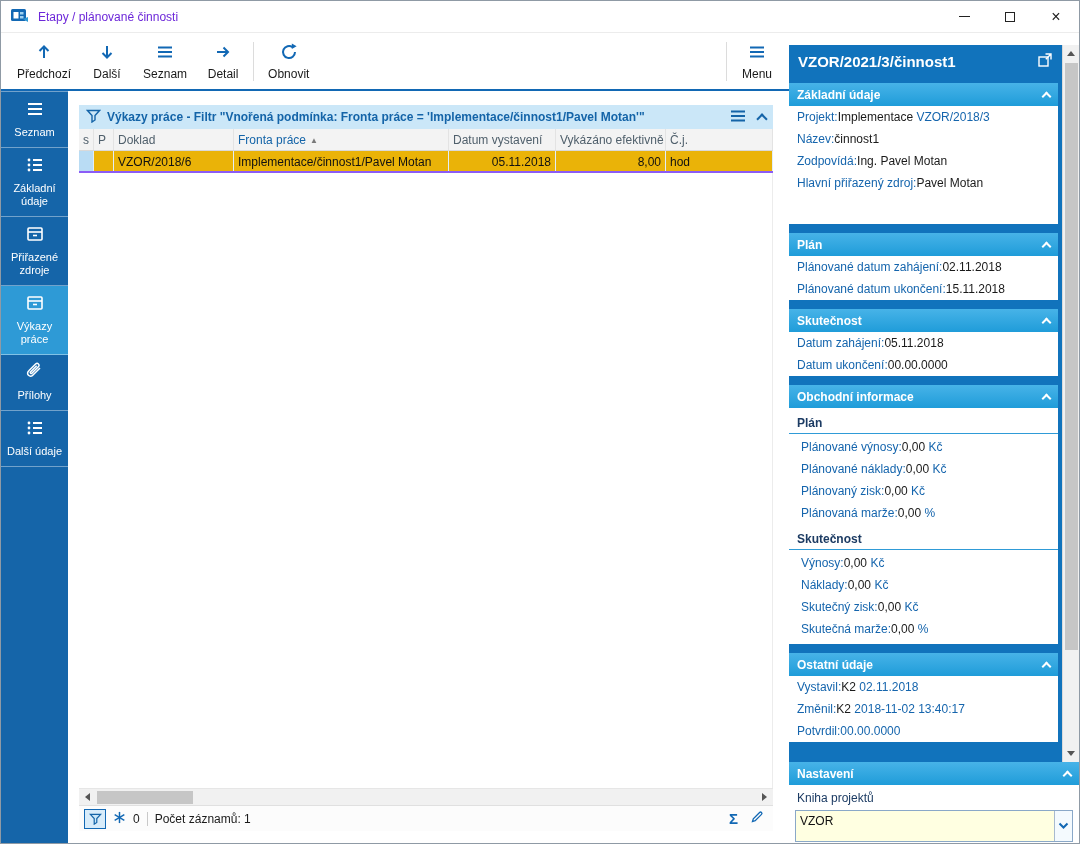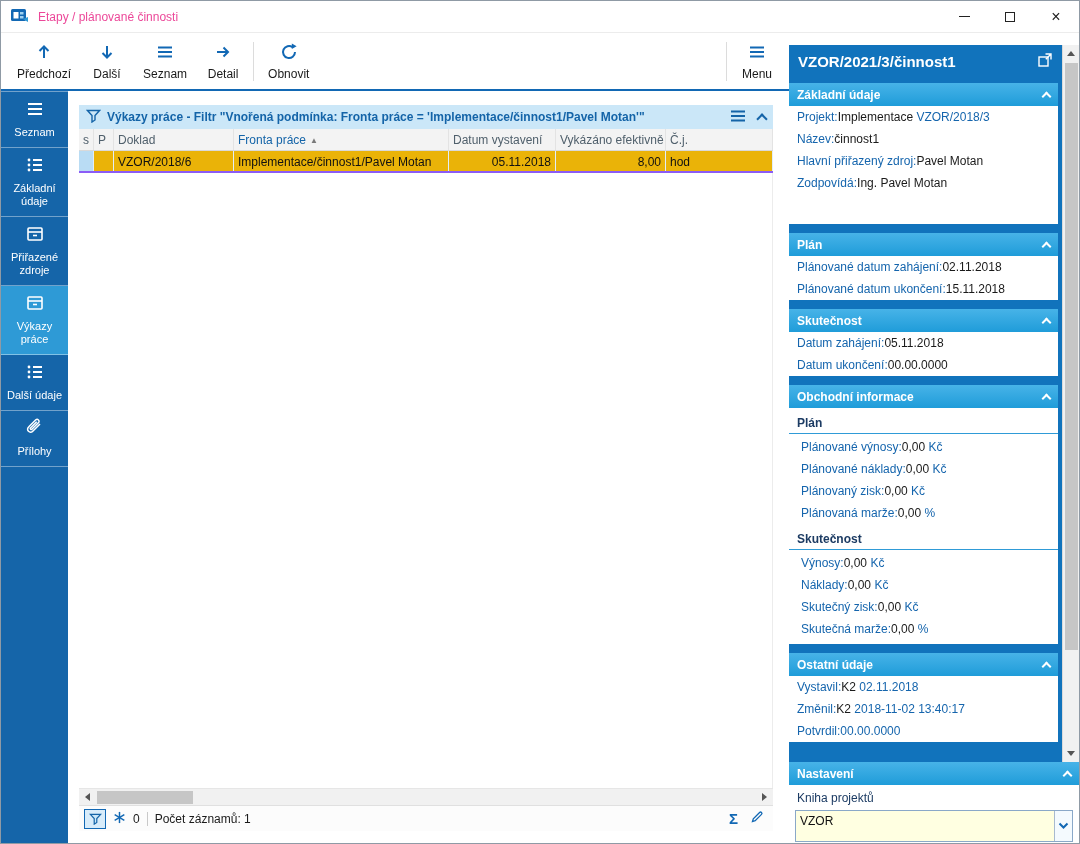--- a/index.html
+++ b/index.html
@@ -2,21 +2,21 @@
 <html><head>
 <meta charset="utf-8">
 <style>
   *{margin:0;padding:0;box-sizing:border-box}
   html,body{width:1080px;height:844px;overflow:hidden}
   body{font-family:"Liberation Sans",sans-serif;font-size:12px;color:#1a1a1a;background:#fff;position:relative}
   .window{position:absolute;inset:0;border:1px solid #8f9aa5;background:#fff}
 
   
   .titlebar{position:absolute;top:0;left:0;right:0;height:32px;background:#fff;border-bottom:1px solid #ececec;display:flex;align-items:center;padding-left:9px}
-  .title-text{margin-left:8px;color:#ec4899}
+  .title-text{margin-left:8px;color:#6d28d9}
   .win-controls{margin-left:auto;display:flex;height:100%}
   .win-btn{width:46px;height:100%;display:flex;align-items:center;justify-content:center;color:#222}
   .glyph-min{display:block;width:11px;height:1px;background:#222}
   .glyph-max{display:block;width:10px;height:10px;border:1px solid #222}
   .glyph-close{font-size:16px;line-height:1}
 
   
   .toolbar{position:absolute;top:32px;left:0;width:788px;height:58px;background:#fff;border-bottom:2px solid #1268B4;display:flex;align-items:stretch;padding:4px 6px 3px}
   .tbtn{display:flex;flex-direction:column;align-items:center;justify-content:center;gap:3px;padding:0 10px;min-width:52px;color:#1a1a1a}
   .tsep{width:1px;background:#dcdcdc;margin:5px 4px}
@@ -194,32 +194,32 @@
     <div class="side-item selected">
       <span><svg width="20" height="20" viewBox="0 0 20 20">
             <rect x="3" y="4" width="14" height="12" rx="1" fill="none" stroke="#fff" stroke-width="1.6"></rect>
             <path d="M3 8 H17" stroke="#fff" stroke-width="1.6"></path>
             <path d="M8 11.5 H12" stroke="#fff" stroke-width="1.6"></path>
           </svg></span>
       <span>Výkazy práce</span>
     </div>
     <div class="side-item">
       <span><svg width="20" height="20" viewBox="0 0 20 20">
+            <path d="M15 6 l-7 7 a3 3 0 1 1 -4.2 -4.2 l7 -7 a2 2 0 0 1 2.8 2.8 l-6.7 6.7 a1 1 0 0 1 -1.4 -1.4 l6.2 -6.2" fill="none" stroke="#fff" stroke-width="1.5"></path>
+          </svg></span>
+      <span>Přílohy</span>
+    </div>
+    <div class="side-item">
+      <span><svg width="20" height="20" viewBox="0 0 20 20">
             <circle cx="4" cy="5" r="1.4" fill="#fff"></circle>
             <circle cx="4" cy="10" r="1.4" fill="#fff"></circle>
             <circle cx="4" cy="15" r="1.4" fill="#fff"></circle>
             <path d="M8 5 H17 M8 10 H17 M8 15 H17" stroke="#fff" stroke-width="1.8"></path>
           </svg></span>
       <span>Další údaje</span>
-    </div>
-    <div class="side-item">
-      <span><svg width="20" height="20" viewBox="0 0 20 20">
-            <path d="M15 6 l-7 7 a3 3 0 1 1 -4.2 -4.2 l7 -7 a2 2 0 0 1 2.8 2.8 l-6.7 6.7 a1 1 0 0 1 -1.4 -1.4 l6.2 -6.2" fill="none" stroke="#fff" stroke-width="1.5"></path>
-          </svg></span>
-      <span>Přílohy</span>
     </div>
   </div>
 
   <div class="main">
     <div class="grid-header">
       <span><svg width="15" height="14" viewBox="0 0 15 14">
             <path d="M1.5 1.5 H13.5 L9 6.5 V11 L6 13 V6.5 Z" fill="none" stroke="#1464A8" stroke-width="1.4"></path>
           </svg></span>
       <span class="ftext"><span>Výkazy práce</span><span> - Filtr "Vnořená podmínka: Fronta práce = 'Implementace/činnost1/Pavel Motan'"</span></span>
       <span class="gh-icons">
@@ -308,26 +308,26 @@
           <div class="psec-b">
             <div class="prow">
                 <span class="plabel">Projekt:</span>
                 <span class="pval"><span>Implementace </span><span class="blue">VZOR/2018/3</span></span>
               </div>
             <div class="prow">
                 <span class="plabel">Název:</span>
                 <span class="pval">činnost1</span>
               </div>
             <div class="prow">
+                <span class="plabel">Zodpovídá:</span>
+                <span class="pval">Ing. Pavel Motan</span>
+              </div>
+            <div class="prow">
                 <span class="plabel">Hlavní přiřazený zdroj:</span>
                 <span class="pval">Pavel Motan</span>
-              </div>
-            <div class="prow">
-                <span class="plabel">Zodpovídá:</span>
-                <span class="pval">Ing. Pavel Motan</span>
               </div>
             <div class="filler"></div>
           </div>
         </div>
 
         <div class="psec">
           <div class="psec-h">
               <span>Plán</span>
               <span class="chev"></span>
             </div>

